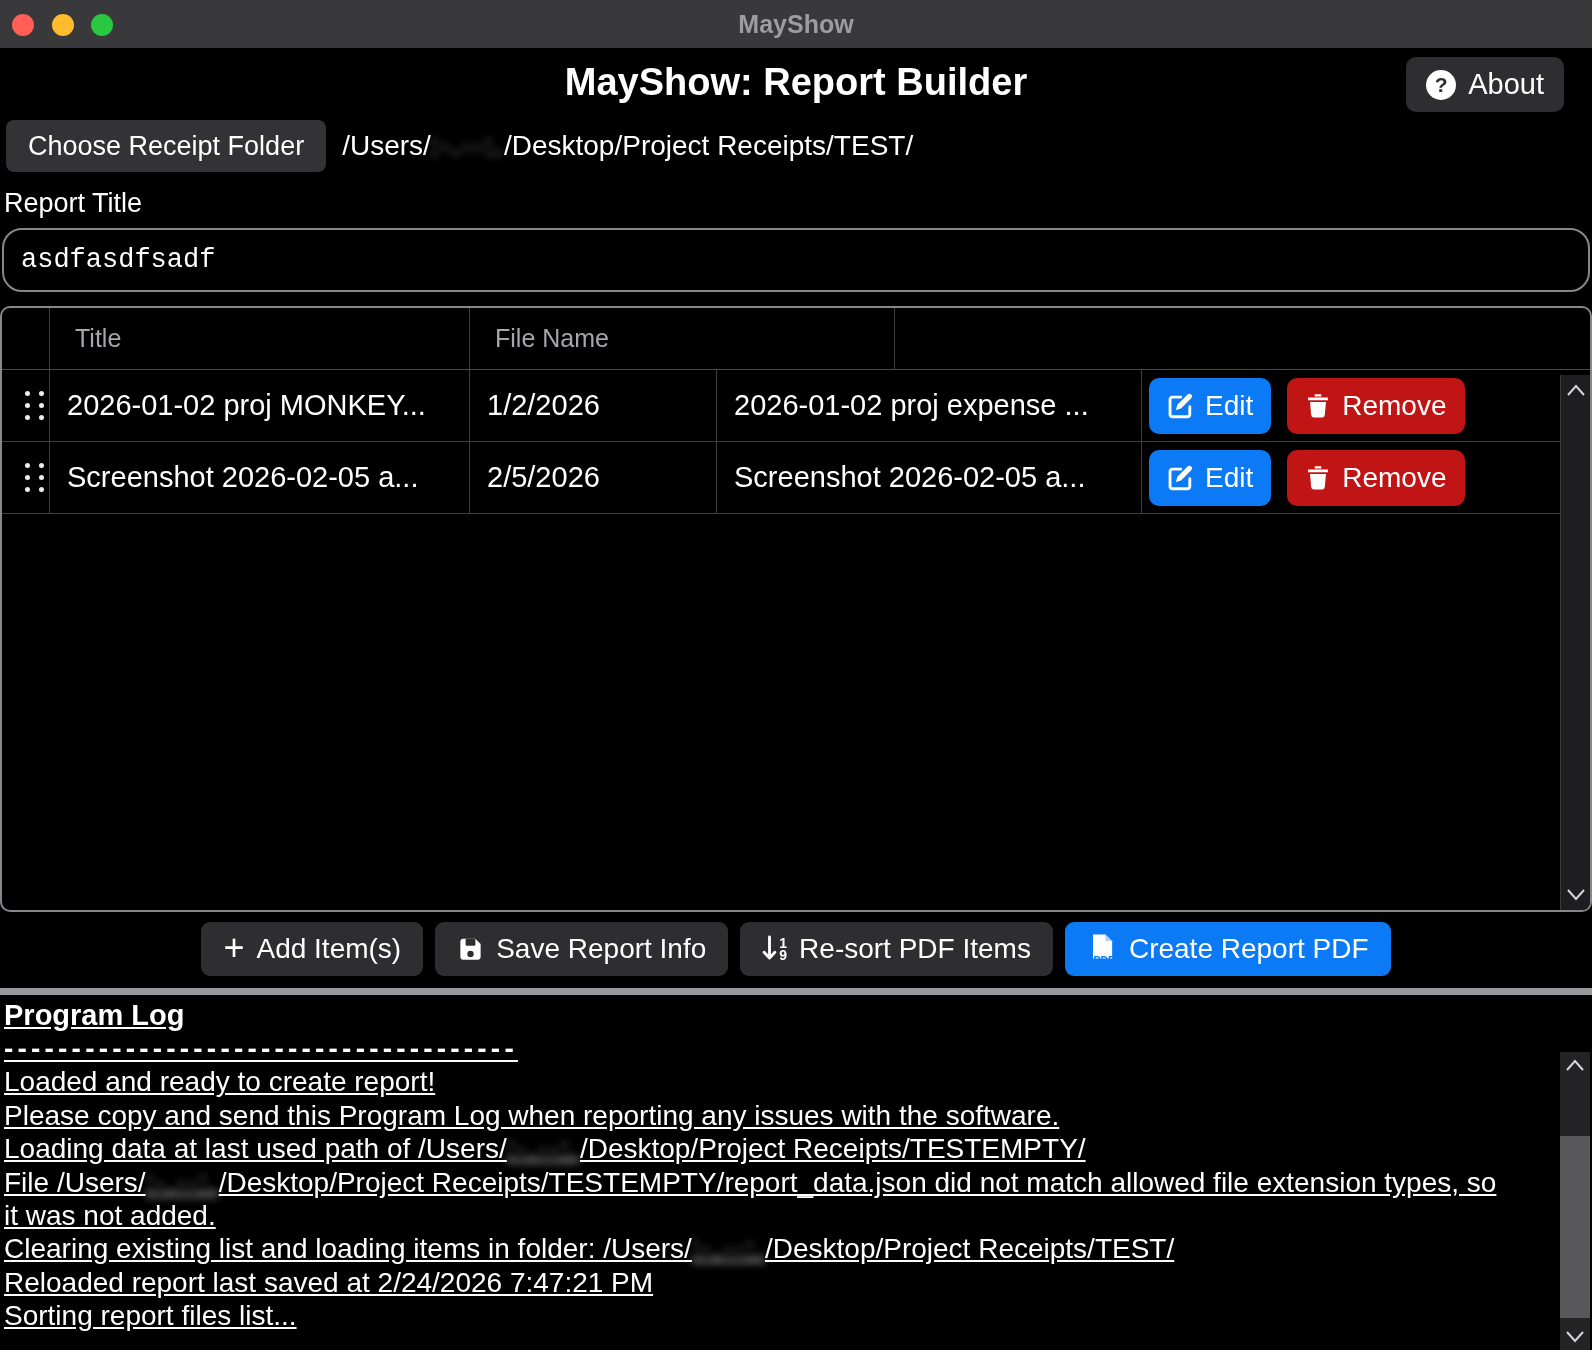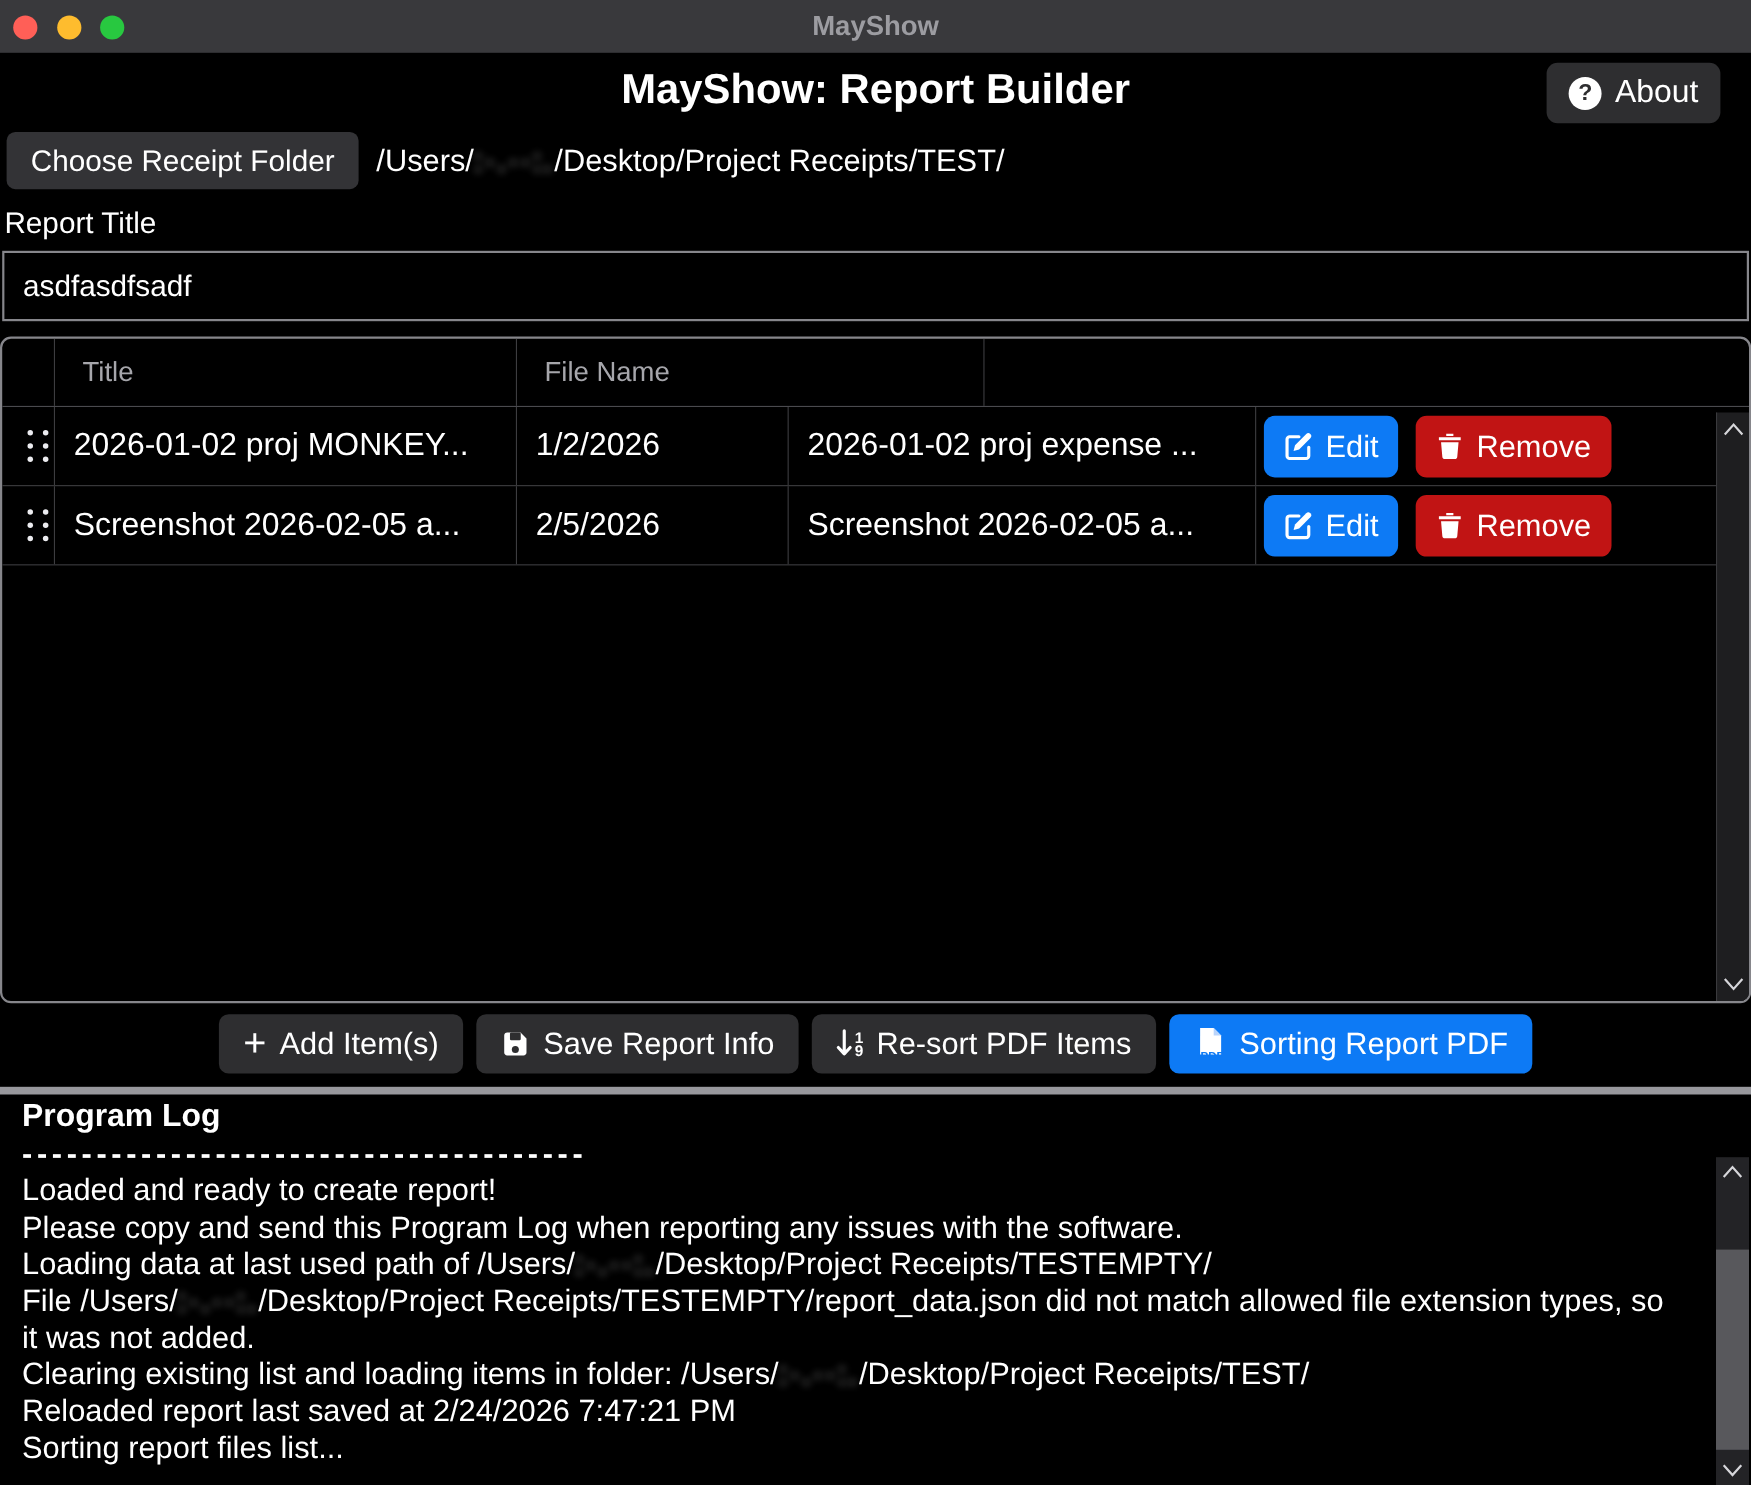--- a/index.html
+++ b/index.html
@@ -30,21 +30,21 @@
   .q-circle{width:30px;height:30px;border-radius:50%;background:#fff;color:var(--dark-button);font-weight:700;font-size:21px;display:flex;align-items:center;justify-content:center;}
 
   
   .folder-row{position:absolute;top:120px;left:6px;right:6px;display:flex;align-items:center;}
   .choose-btn{height:52px;padding:0 22px;background:#333336;border:none;border-radius:8px;color:#fff;font-size:27px;font-family:inherit;}
   .folder-path{margin-left:16px;font-size:28px;color:#fff;white-space:nowrap;}
   .redact{filter:blur(4px);opacity:.95;letter-spacing:2px;}
 
   
   .rt-label{position:absolute;top:188px;left:4px;font-size:27px;color:#fff;}
-  .rt-input{position:absolute;top:228px;left:2px;width:1588px;height:64px;background:#000;border:2px solid var(--border-light);border-radius:0;color:#fff;font-size:27px;padding:0 17px;font-family:Liberation Sans, sans-serif;outline:none;}
+  .rt-input{position:absolute;top:228px;left:2px;width:1588px;height:64px;background:#000;border:2px solid var(--border-light);border-radius:20px;color:#fff;font-size:27px;padding:0 17px;font-family:Liberation Mono, monospace;outline:none;}
 
   
   .table-wrap{position:absolute;top:306px;left:0;width:1592px;height:606px;border:2px solid var(--border-light);border-radius:10px;overflow:hidden;}
   .thead{display:flex;height:62px;border-bottom:1px solid #4a4a4e;}
   .trow{display:flex;height:72px;border-bottom:1px solid var(--table-border);}
   .c-handle{width:48px;flex:none;border-right:1px solid var(--table-border);display:flex;align-items:center;justify-content:center;}
   .c-title{width:420px;flex:none;border-right:1px solid var(--table-border);}
   .c-date{width:247px;flex:none;border-right:1px solid var(--table-border);}
   .c-file{width:425px;flex:none;border-right:1px solid var(--table-border);}
   .c-actions{flex:1;}
@@ -64,21 +64,21 @@
   .tb-btn{display:flex;align-items:center;gap:12px;height:54px;padding:0 22px;background:var(--dark-button);border:none;border-radius:9px;color:#fff;font-size:28px;font-family:inherit;}
   .tb-btn.primary{background:var(--accent-blue);}
   .plus-glyph{font-size:36px;font-weight:400;line-height:0;margin-top:-3px;}
   .sort-ic{display:flex;align-items:center;gap:2px;}
   .sort-digits{display:flex;flex-direction:column;font-size:14px;line-height:12px;font-weight:700;color:#fff;}
 
   
   .splitter{position:absolute;top:988px;left:0;width:100%;height:7px;background:#98989d;}
 
   
-  .log{position:absolute;top:995px;left:0;right:0;bottom:0;padding:3px 0 0 20px;}
+  .log{position:absolute;top:995px;left:0;right:0;bottom:0;padding:3px 0 0 4px;text-decoration:underline;}
   .log-heading{font-size:29px;font-weight:700;line-height:34px;color:#fff;}
   .log-dashes{font-size:28px;font-weight:700;letter-spacing:4.2px;line-height:30px;color:#fff;}
   .log-text{width:1512px;}
   .log-line{font-size:28px;line-height:33.4px;color:#fff;}
   .lscroll{position:absolute;top:57px;right:2px;width:30px;height:298px;background:#232326;display:flex;flex-direction:column;justify-content:space-between;align-items:center;padding:7px 0;}
   .lthumb{position:absolute;top:84px;left:0;width:30px;height:182px;background:#58585c;}
 </style>
 </head>
 <body>
 
@@ -221,21 +221,21 @@
           </span>
       </span>
       <span>Re-sort PDF Items</span>
     </button>
     <button class="tb-btn primary">
       <svg width="30" height="32" viewBox="0 0 16 17">
           <path d="M3.2 0.8h6.6L13.4 4.4v9.2H3.2z" fill="#fff"></path>
           <path d="M9.8 0.8l3.6 3.6H9.8z" fill="#b9d4fb"></path>
           <text x="3.4" y="16.4" font-family="Liberation Sans, sans-serif" font-size="5.6" font-weight="bold" fill="var(--accent-blue, #0d7af5)">PDF</text>
         </svg>
-      <span>Sorting Report PDF</span>
+      <span>Create Report PDF</span>
     </button>
   </div>
 
   <div class="splitter"></div>
 
   <div class="log">
     <div class="log-heading">Program Log</div>
     <div class="log-text">
       <div class="log-dashes log-line">--------------------------------------</div>
       <div class="log-line">Loaded and ready to create report!</div>

